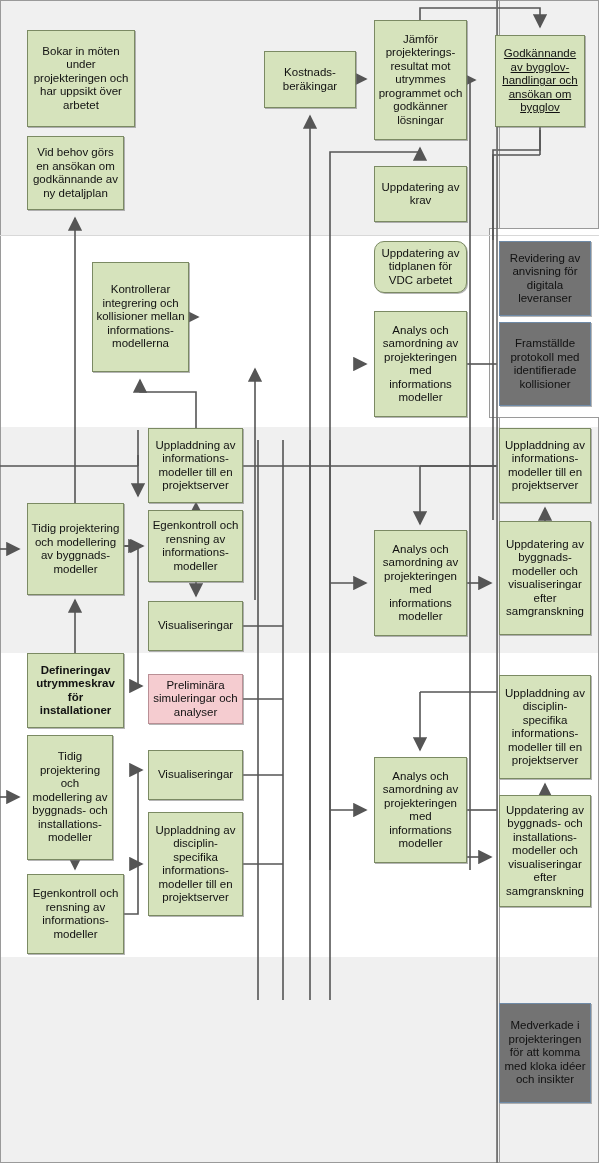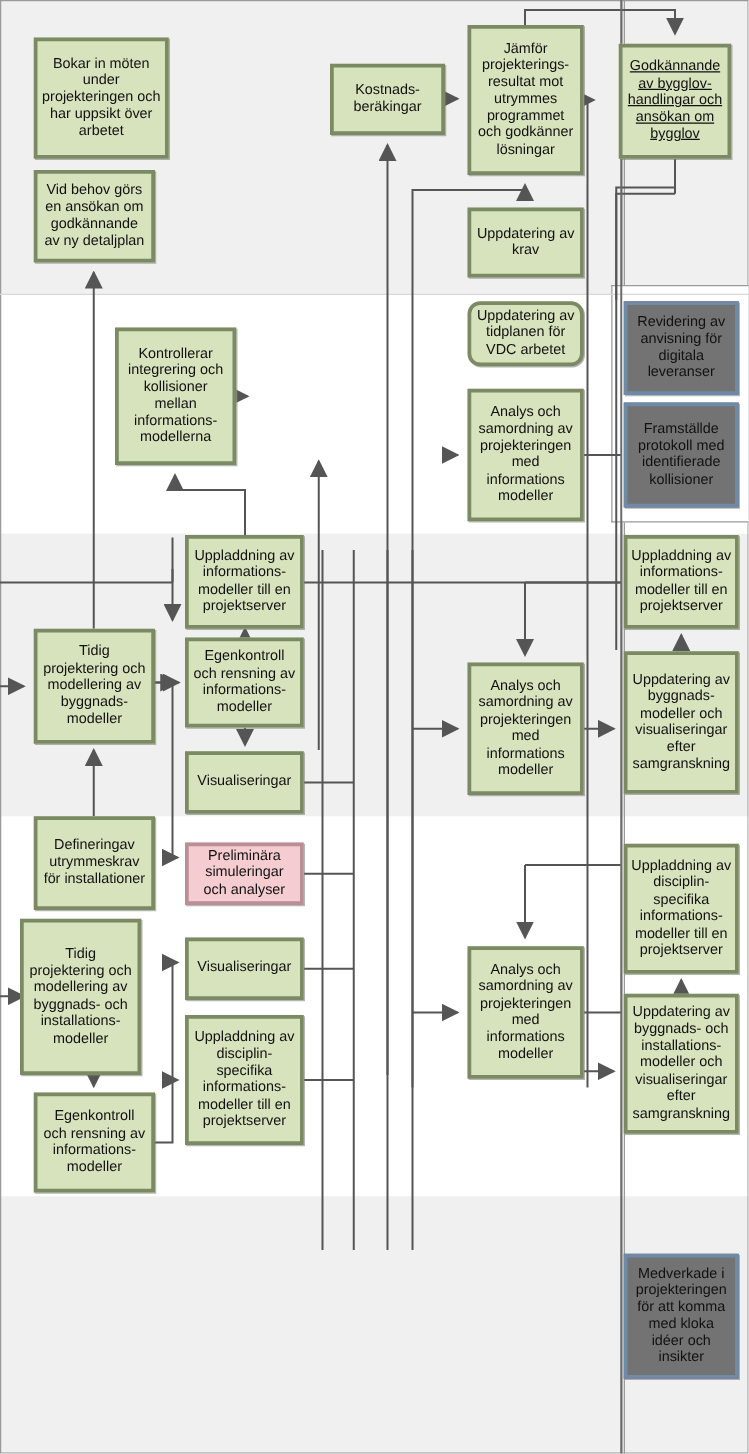--- a/index.html
+++ b/index.html
@@ -6,21 +6,21 @@
   body{font-family:"Liberation Sans","DejaVu Sans",sans-serif;}
   #canvas{position:relative;width:599px;height:1163px;background:#ffffff;overflow:hidden;}
 
   
   .band{position:absolute;left:0;width:599px;background:#f0f0f0;}
 
   
   .frame{position:absolute;border:1px solid #9a9a9a;box-sizing:border-box;}
 
   
-  .box{position:absolute;box-sizing:border-box;border:3px solid #a3a3a3;
+  .box{position:absolute;box-sizing:border-box;border:1px solid #a3a3a3;
        display:flex;align-items:center;justify-content:center;text-align:center;
        font-size:11.5px;line-height:13.5px;color:#111111;padding:2px 3px;
        box-shadow:1px 1px 0 rgba(120,120,120,.55);}
   .green{background:#d6e3bc;border-color:#7b8a63;}
   .blue{background:#737373;border-color:#6f8aa6;}
   .pink{background:#f5ccd0;border-color:#b98f95;}
   .box span{display:block;width:100%;}
 
   svg.wires{position:absolute;left:0;top:0;width:599px;height:1163px;pointer-events:none;}
 </style>
@@ -209,29 +209,29 @@
     </div>
 
   <div class="box green" style="left:499px;top:521px;width:92px;height:114px;">
       <span>Uppdatering av byggnads-modeller och visualiseringar efter samgranskning</span>
     </div>
 
   <div class="box green" style="left:148px;top:601px;width:95px;height:50px;">
       <span>Visualiseringar</span>
     </div>
 
-  <div class="box green" style="left:27px;top:653px;width:97px;height:75px;">
+  <div class="box green" style="left:27px;top:653px;width:97px;height:75px;font-weight:bold;">
       <span>Defineringav utrymmeskrav för installationer</span>
     </div>
 
   <div class="box pink" style="left:148px;top:674px;width:95px;height:50px;">
       <span>Preliminära simuleringar och analyser</span>
     </div>
 
-  <div class="box green" style="left:16px;top:735px;width:97px;height:125px;">
+  <div class="box green" style="left:27px;top:735px;width:86px;height:125px;">
       <span>Tidig projektering och modellering av byggnads- och installations-modeller</span>
     </div>
 
   <div class="box green" style="left:148px;top:750px;width:95px;height:50px;">
       <span>Visualiseringar</span>
     </div>
 
   <div class="box green" style="left:499px;top:675px;width:92px;height:104px;">
       <span>Uppladdning av disciplin-specifika informations-modeller till en projektserver</span>
     </div>

